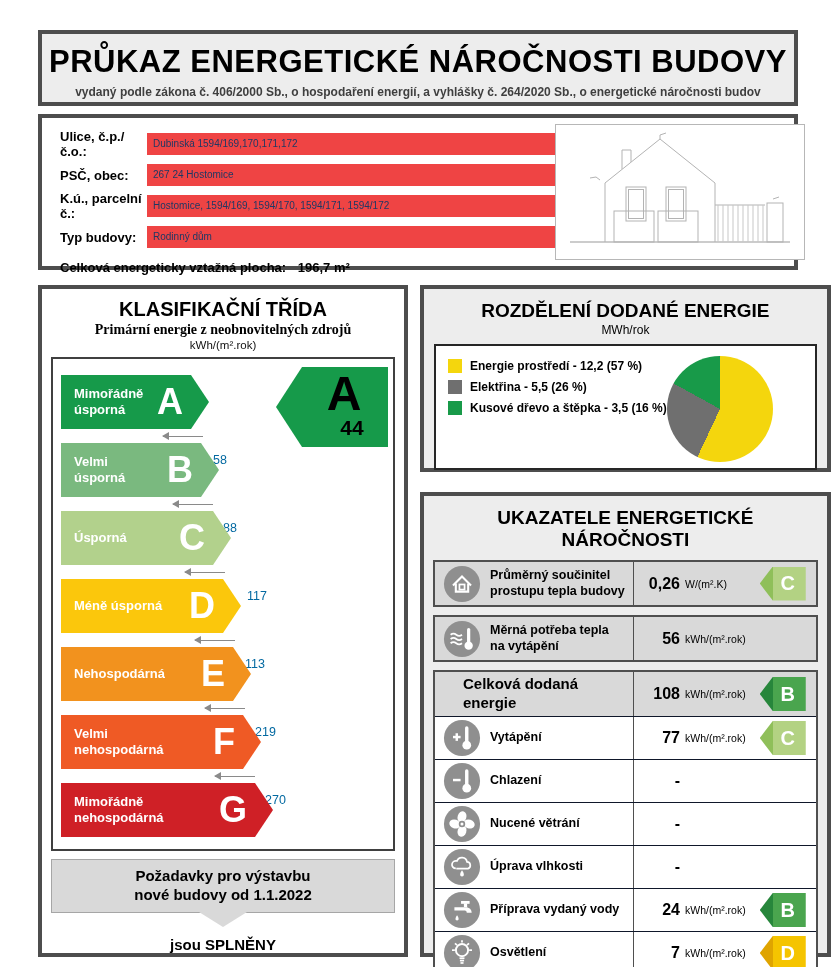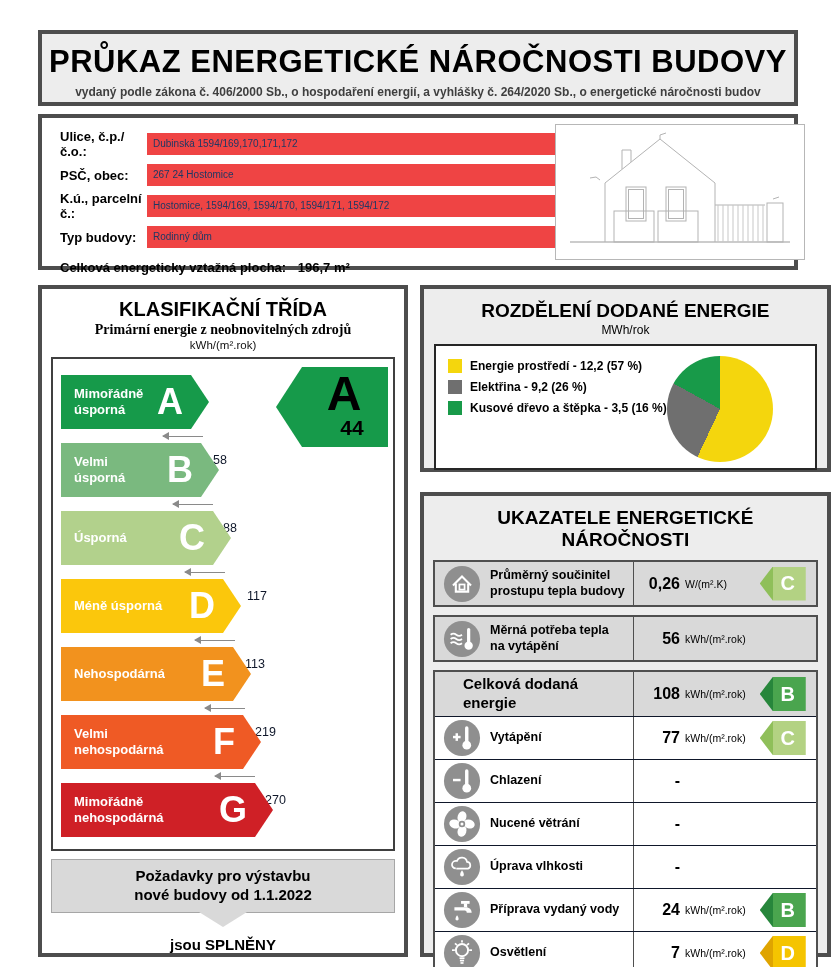--- a/index.html
+++ b/index.html
@@ -48,21 +48,21 @@
   .b0 .bar { width: 148px; } .b1 .bar { width: 158px; } .b2 .bar { width: 170px; }
   .b3 .bar { width: 180px; } .b4 .bar { width: 190px; } .b5 .bar { width: 200px; }
   .b6 .bar { width: 212px; }
   .threshold { height: 14px; display:flex; align-items:center; }
   .b0 .threshold { margin-left: 102px; } .b1 .threshold { margin-left: 112px; }
   .b2 .threshold { margin-left: 124px; gap: 12px; } .b3 .threshold { margin-left: 134px; }
   .b4 .threshold { margin-left: 144px; } .b5 .threshold { margin-left: 154px; }
   .thr-arrow { position:relative; width: 40px; height: 1px; background:#8a8a8a; display:inline-block; }
   .thr-arrow::before { content:""; position:absolute; left:-1px; top:-3.5px; width:0; height:0;
                        border:4px solid transparent; border-left:0; border-right:7px solid #8a8a8a; }
-  .thr-num { margin-left: 10px; font-size: 12.5px; color:#0f172a;margin-top:48px; }
+  .thr-num { margin-left: 10px; font-size: 12.5px; color:#0369a1;margin-top:48px; }
   .rating-arrow { position:absolute; top: 8px; right: 5px; width: 112px; height: 80px;
                   clip-path: polygon(0 50%, 26px 0, 100% 0, 100% 100%, 26px 100%);
                   display:flex; flex-direction:column; align-items:center; justify-content:center;
                   padding-left: 24px; color:#000; }
   .rating-letter { font-size: 48px; font-weight: bold; line-height: .85; }
   .rating-value { font-size: 21px; font-weight: bold; margin-top: 2px; margin-left: 16px; }
 
   .req-box { margin: 8px 9px 0 9px; background:#d9d9d9; border:1px solid #a6a6a6;
              min-height: 54px; display:flex; align-items:center; justify-content:center; }
   .req-text { font-size: 15px; font-weight: bold; text-align:center; white-space: pre-line; line-height: 1.25; }
@@ -277,21 +277,21 @@
         <div class="pie-title">ROZDĚLENÍ DODANÉ ENERGIE</div>
         <div class="pie-unit">MWh/rok</div>
         <div class="pie-box">
           <div class="legend">
             <div class="legend-item">
               <span class="legend-swatch" style="background-color: rgb(244, 214, 13);"></span>
               <span class="legend-text">Energie prostředí - 12,2 (57 %)</span>
             </div>
             <div class="legend-item">
               <span class="legend-swatch" style="background-color: rgb(111, 111, 111);"></span>
-              <span class="legend-text">Elektřina - 9,2 (26 %)</span>
+              <span class="legend-text">Elektřina - 5,5 (26 %)</span>
             </div>
             <div class="legend-item">
               <span class="legend-swatch" style="background-color: rgb(24, 154, 73);"></span>
               <span class="legend-text">Kusové dřevo a štěpka - 3,5 (16 %)</span>
             </div>
           </div>
           <div class="pie" style="background: conic-gradient(rgb(244, 214, 13) 0%, rgb(244, 214, 13) 57%, rgb(111, 111, 111) 57%, rgb(111, 111, 111) 83%, rgb(24, 154, 73) 83%, rgb(24, 154, 73) 100%);"></div>
         </div>
       </div>
 

